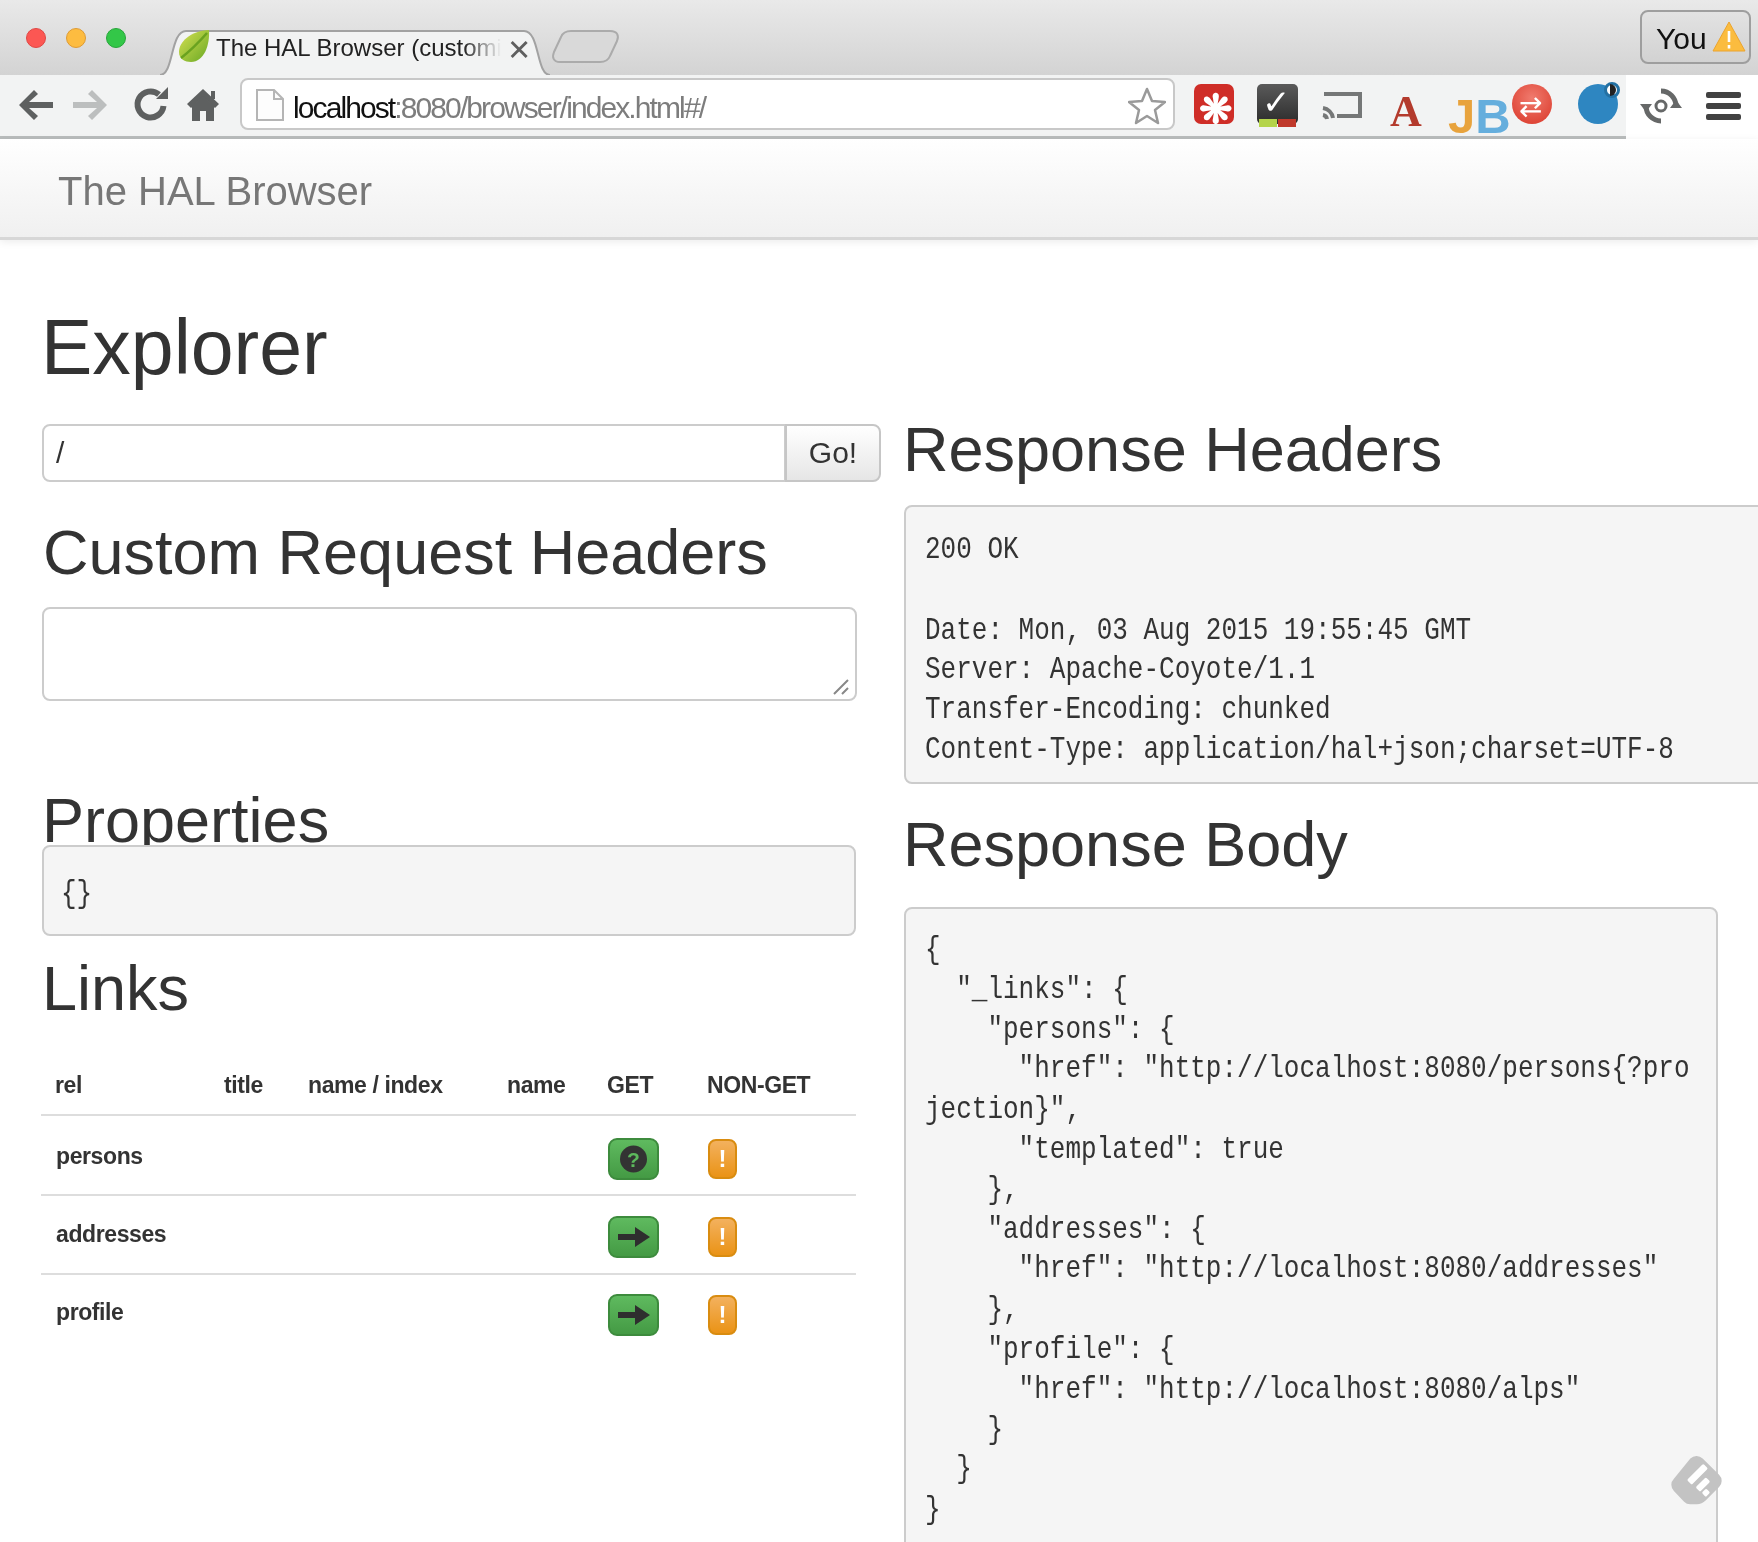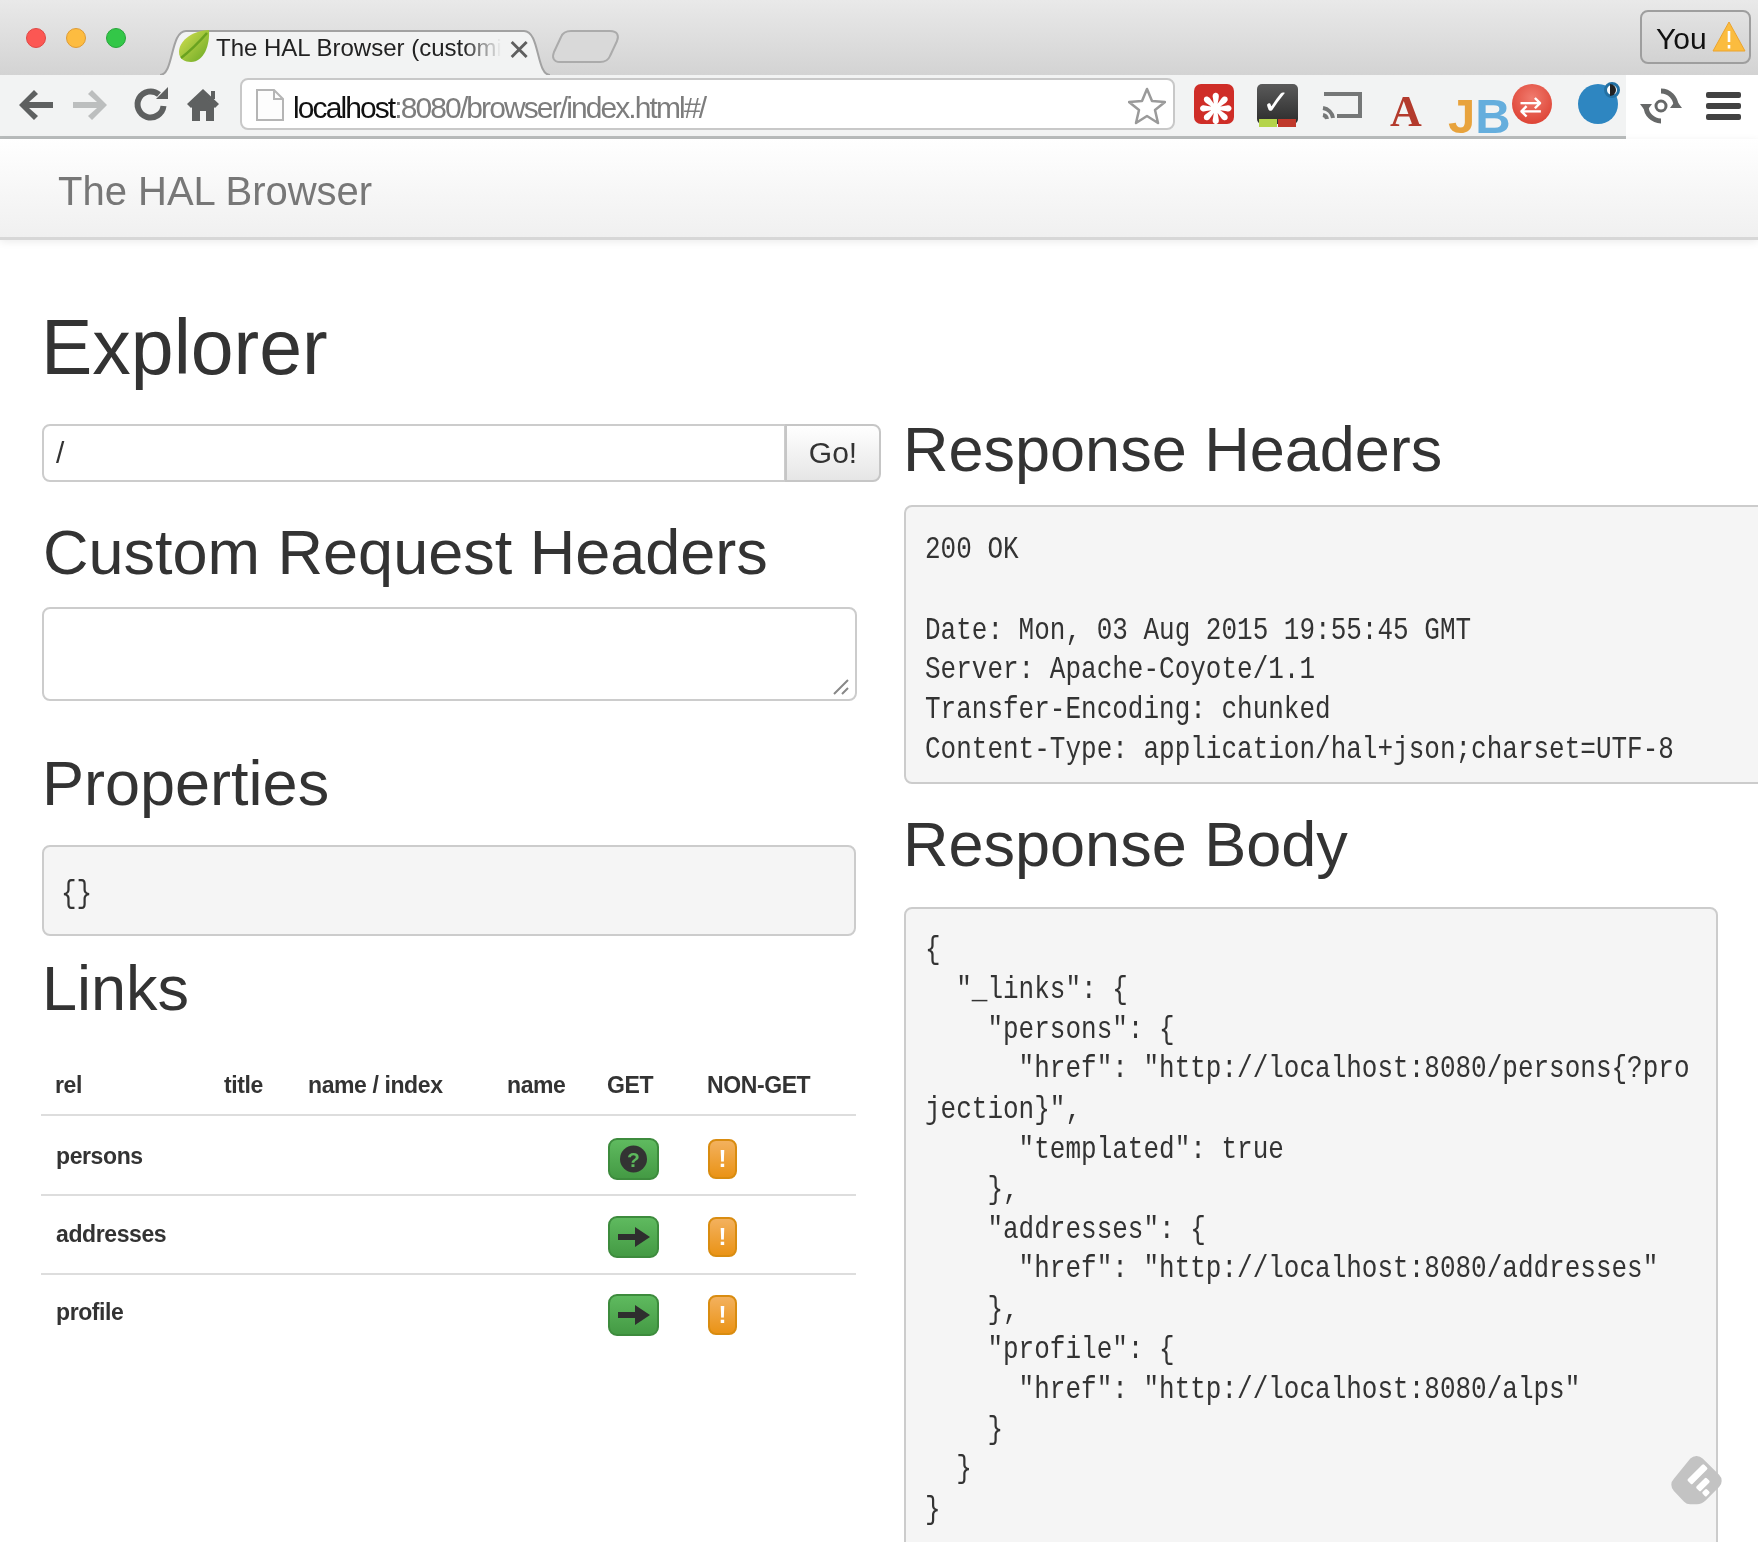--- a/index.html
+++ b/index.html
@@ -148,21 +148,21 @@
     </div>
 
   <h1 class="abs" style="left:41px; top:309px;">Explorer</h1>
   <div id="pathinput">/</div>
   <div id="gobtn">Go!</div>
   <h2 class="abs" style="left:43px; top:513px;margin-top:8px;">Custom Request Headers</h2>
   <div id="hdrbox"></div>
   <svg class="abs" style="left:826px; top:672px;" width="24" height="24" viewBox="0 0 24 24">
     <path d="M22,8 L8,22 M22,16 L16,22" stroke="#888" stroke-width="2"></path>
   </svg>
-  <h2 class="abs" style="left:42px; top:752px;">Properties</h2>
+  <h2 class="abs" style="left:42px; top:789px;">Properties</h2>
   <pre class="abs" style="left:42px; top:845px; width:814px; height:91px;"><span style="padding:21.5px 0 0 17px;">{}</span></pre>
   <h2 class="abs" style="left:42px; top:957px;">Links</h2>
   <div class="cellb" style="left:55px; top:1074px;">rel</div>
   <div class="cellb" style="left:224px; top:1074px;">title</div>
   <div class="cellb" style="left:308px; top:1074px;">name / index</div>
   <div class="cellb" style="left:507px; top:1074px;">name</div>
   <div class="cellb" style="left:607px; top:1074px;">GET</div>
   <div class="cellb" style="left:707px; top:1074px;">NON-GET</div>
   <div class="rowline" style="left:41px; top:1114px; width:815px;"></div>
   <div class="cellb" style="left:56px; top:1145px;">persons</div>

